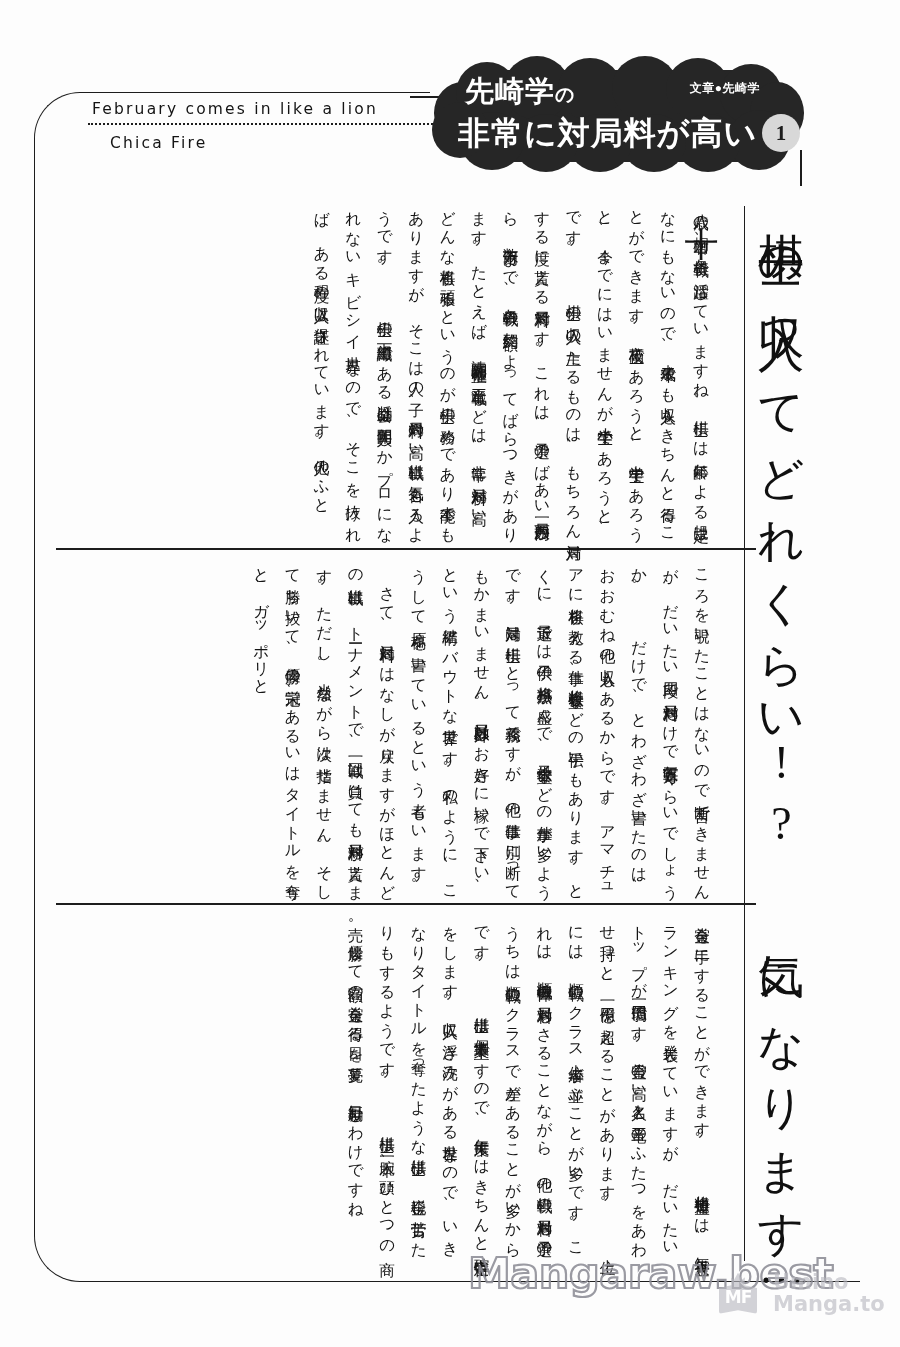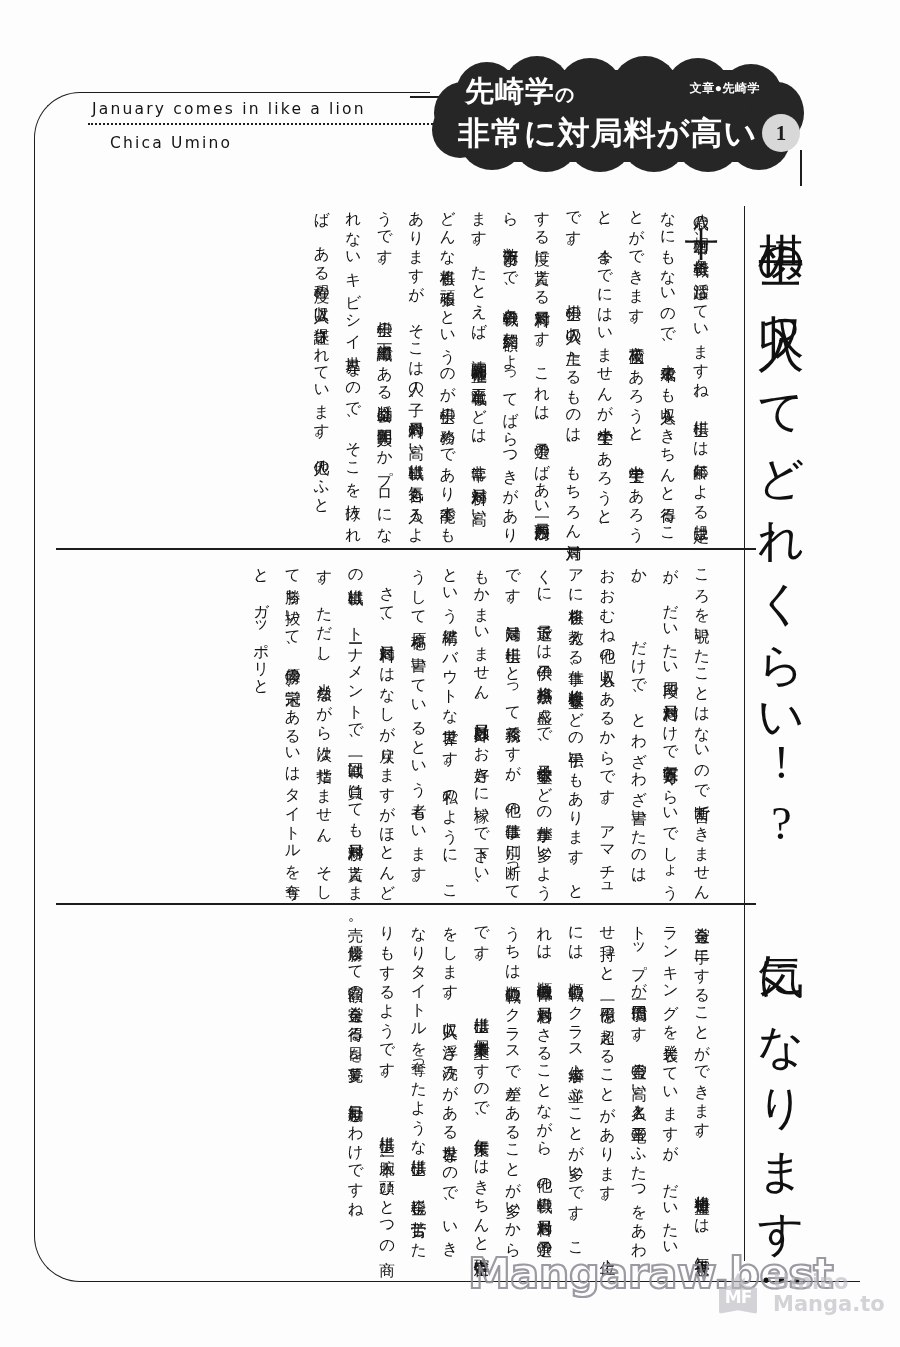--- a/index.html
+++ b/index.html
@@ -288,23 +288,23 @@
 </head>
 <body>
 
 <div id="page">
 
   <div id="frame-outline"></div>
   <div id="frame-top-mask"></div>
   <div id="frame-right-mask"></div>
 
   <div id="header-latin">
-    <div class="latin-line" id="latin-title">January comes in like a lion</div>
+    <div class="latin-line" id="latin-title">February comes in like a lion</div>
     <div class="dotted-rule"></div>
-    <div class="latin-line" id="latin-author">Chica Umino</div>
+    <div class="latin-line" id="latin-author">Chica Fire</div>
   </div>
 
   <div id="connector-top"></div>
   <div id="connector-right"></div>
 
   <div id="banner-wrap">
     <div id="banner-body"></div>
     <div class="cloud-blob" style="left:2px;  top:26px;  width:58px; height:62px;"></div>
     <div class="cloud-blob" style="left:24px; top:6px;   width:62px; height:62px;"></div>
     <div class="cloud-blob" style="left:72px; top:0px;   width:66px; height:64px;"></div>

